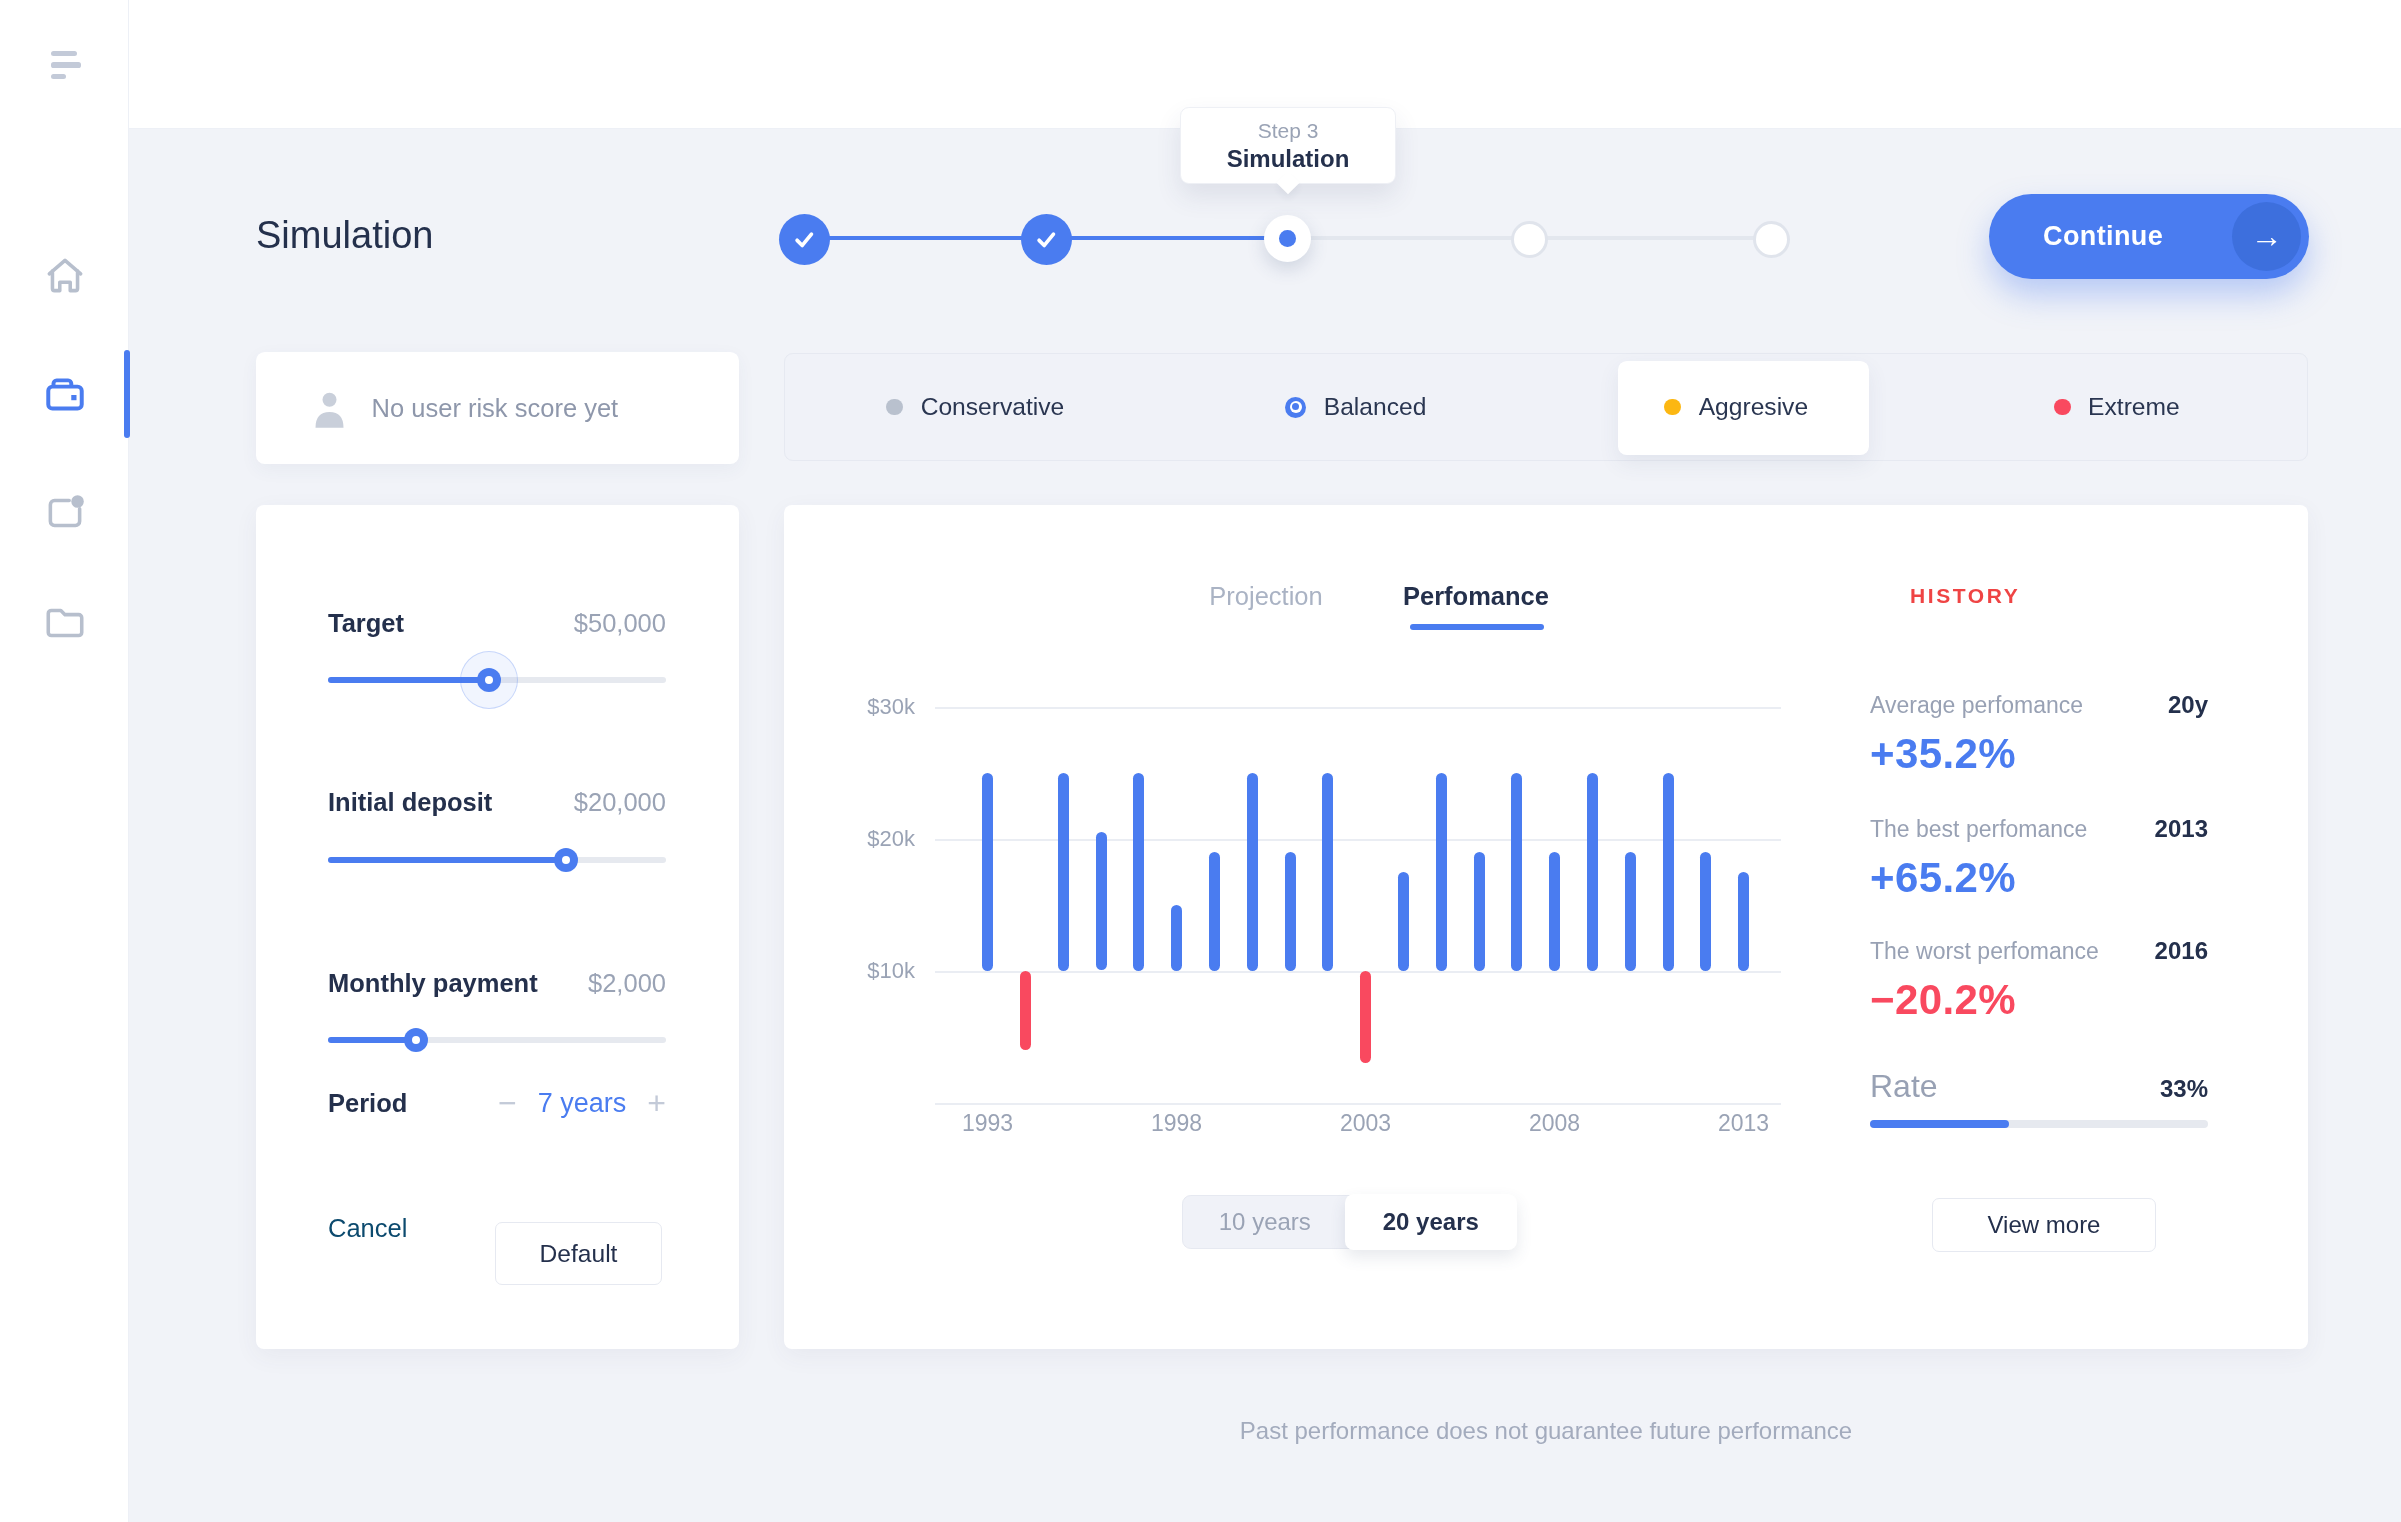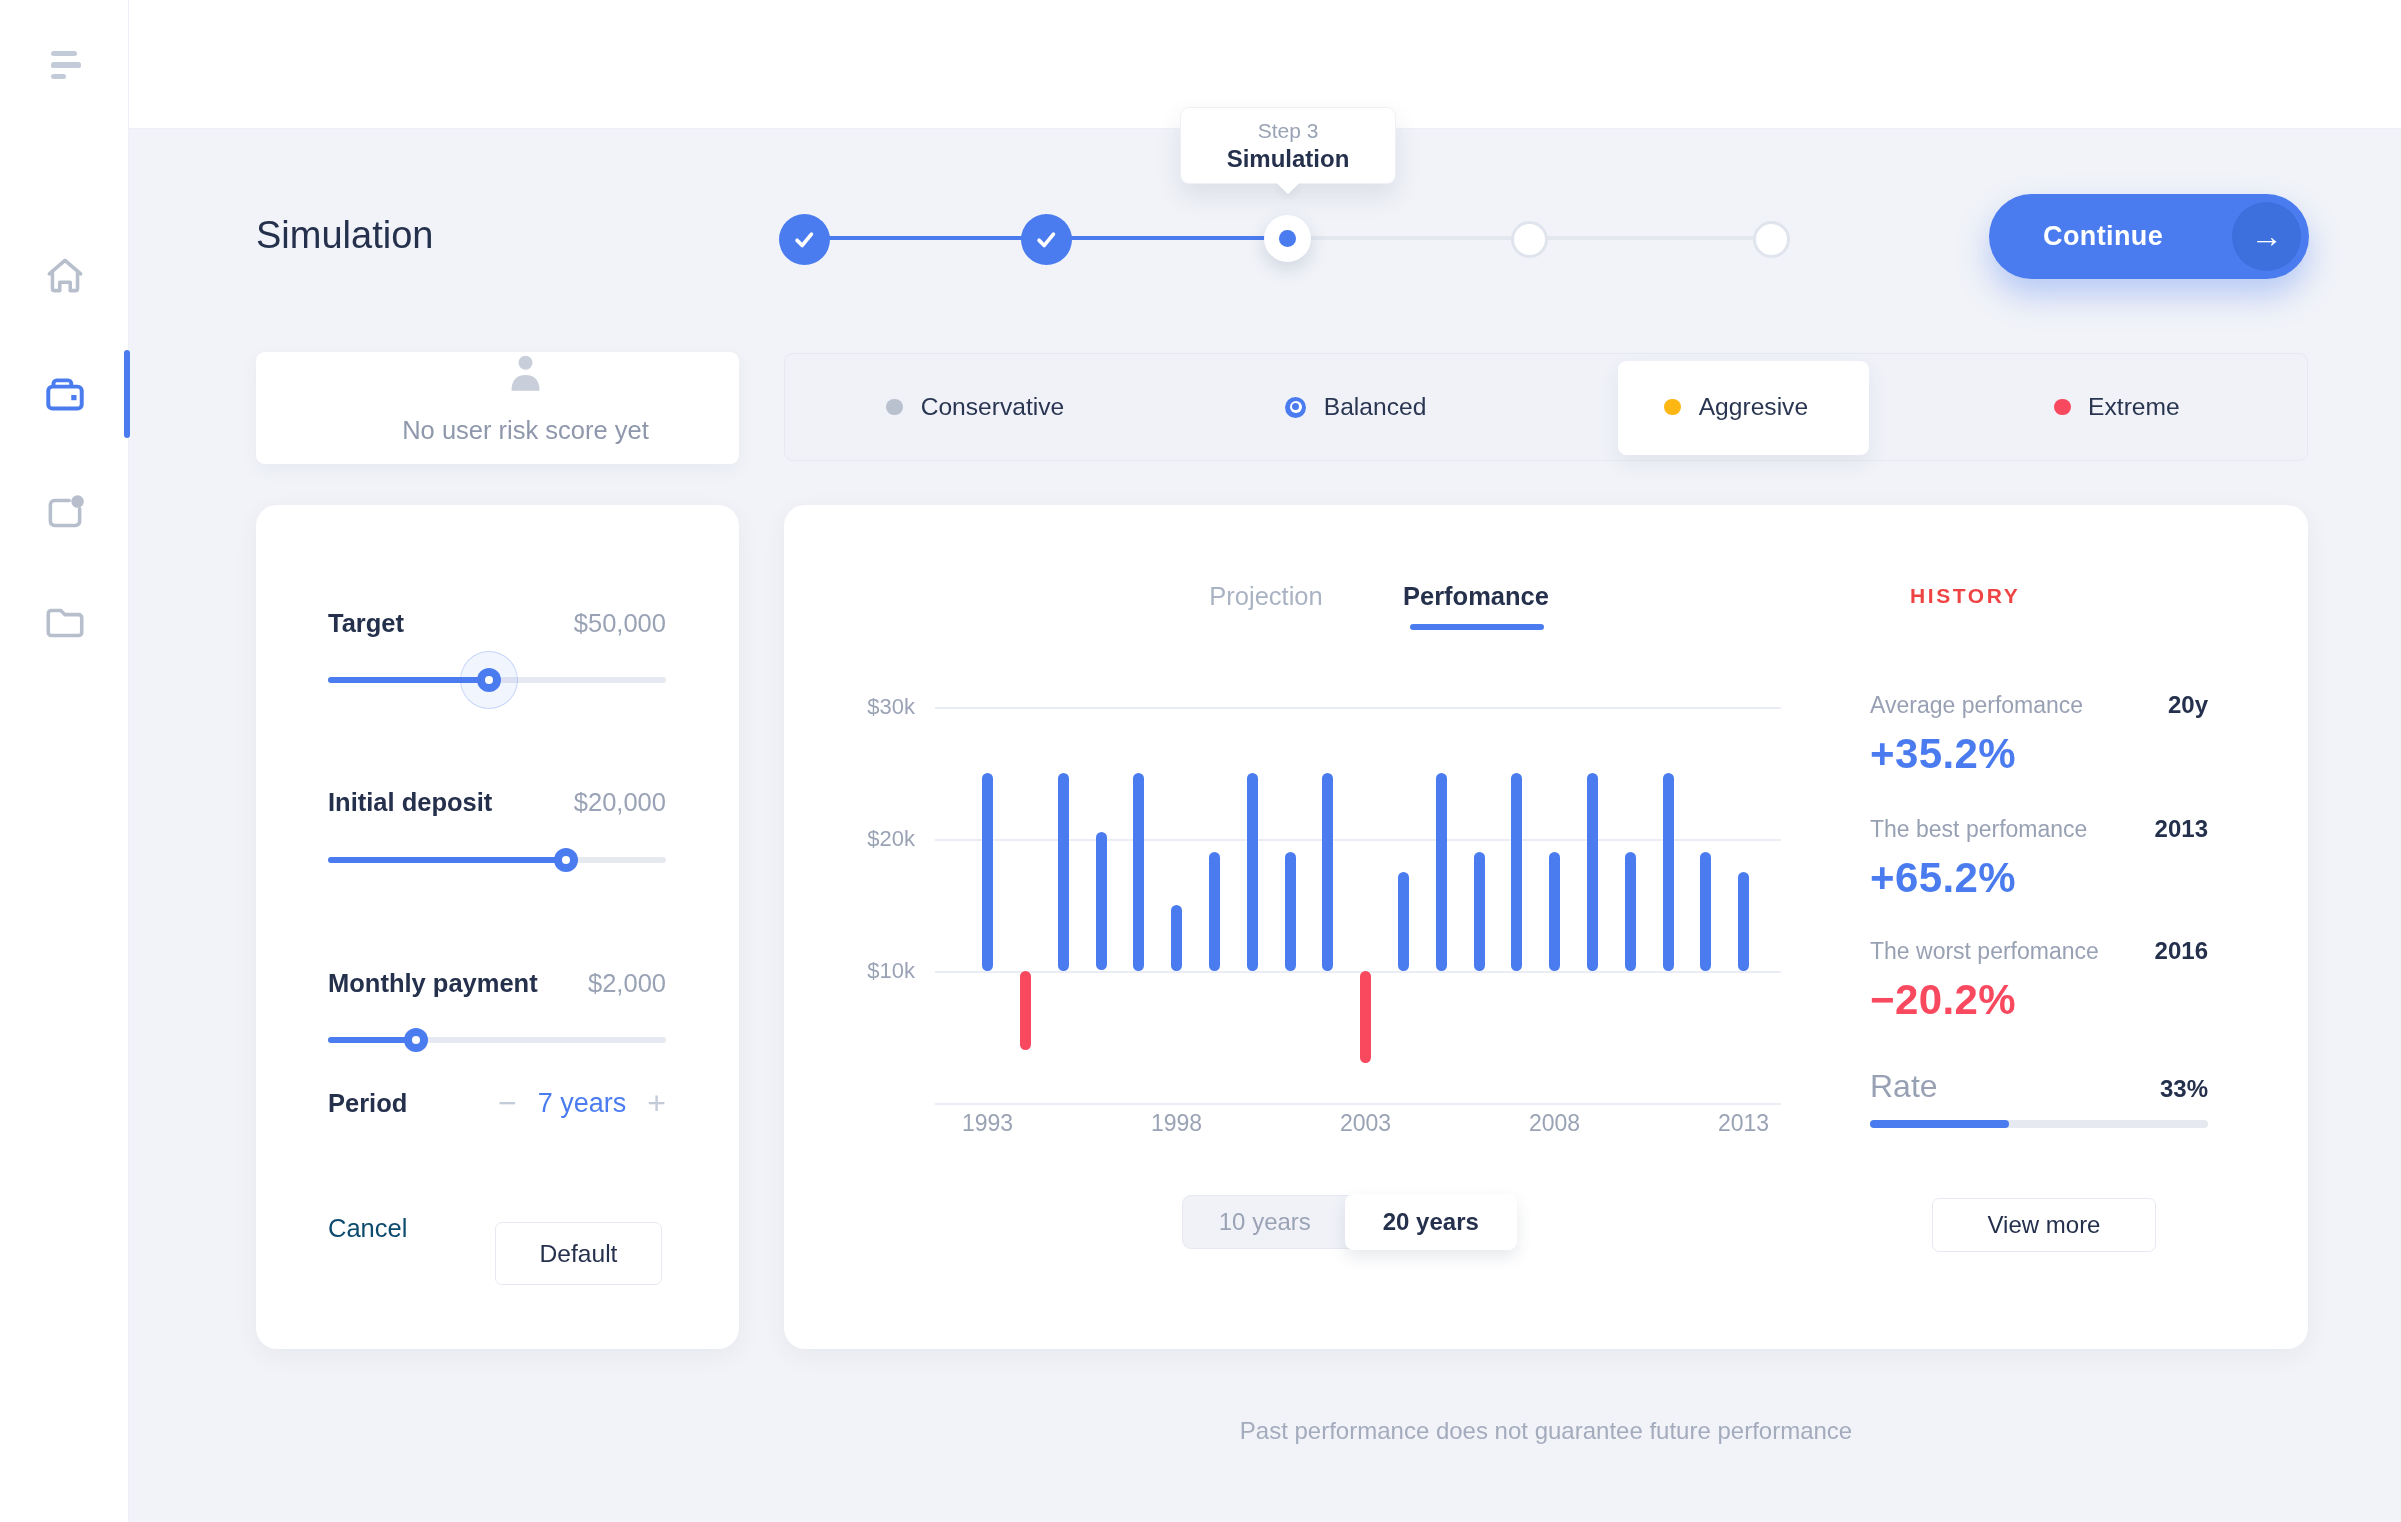--- a/index.html
+++ b/index.html
@@ -45,33 +45,33 @@
   .tooltip { position:absolute; left:1180px; top:107px; width:216px; height:77px; background:#fff; border:0.9px solid #eef0f5; border-radius:8.8px; box-shadow:0 12.3px 26px rgba(45,60,95,.10); text-align:center; padding-top:10.5px; z-index:6; }
   .tooltip .t1 { font-size:21px; color:#9aa3b5; }
   .tooltip .t2 { font-size:24px; font-weight:bold; color:#24304c; margin-top:2.6px; }
   .tooltip .pointer { position:absolute; left:50%; bottom:-8px; width:16px; height:16px; margin-left:-8px; background:#fff; transform:rotate(45deg); box-shadow:3.5px 3.5px 7px rgba(45,60,95,.06); }
 
   .continue-btn { position:absolute; left:1989px; top:194px; width:320px; height:85px; border-radius:43px; background:#4a7cf0; box-shadow:0 16px 32px rgba(74,124,240,.35); cursor:pointer; display:flex; align-items:center; }
   .continue-btn .label { color:#fff; font-size:27px; font-weight:bold; margin-left:54px; letter-spacing:0.4px; }
   .continue-btn .arrow-circle { position:absolute; right:8px; top:8px; width:69px; height:69px; border-radius:50%; background:#3d6fdd; color:#fff; font-size:32px; display:flex; align-items:center; justify-content:center; }
 
   
-  .risk-card { position:absolute; left:256px; top:352px; width:483px; height:112px; background:#fff; border-radius:8.8px; box-shadow:0 5.3px 17.6px rgba(60,75,110,.05); display:flex; align-items:center; padding-left:56px; gap:24.6px;flex-direction:column; }
+  .risk-card { position:absolute; left:256px; top:352px; width:483px; height:112px; background:#fff; border-radius:8.8px; box-shadow:0 5.3px 17.6px rgba(60,75,110,.05); display:flex; align-items:center; padding-left:56px; gap:24.6px; }
   .risk-card .txt { font-size:25.5px; color:#8e97ab; }
   .risk-bar { position:absolute; left:784px; top:353px; width:1524px; height:108px; background:#f0f2f8; border:1.8px solid #e6e9f1; border-radius:8.8px; display:flex; }
   .risk-highlight { position:absolute; left:833px; top:7px; width:251px; height:94px; background:#fff; border-radius:8.8px; box-shadow:0 8.8px 21px rgba(60,75,110,.08); }
   .risk-cell { flex:1; display:flex; align-items:center; justify-content:center; gap:17.6px; position:relative; z-index:1; cursor:pointer; }
   .risk-cell .lbl { font-size:24.6px; font-weight:500; color:#2a3651; }
   .dot { width:16.7px; height:16.7px; border-radius:50%; }
   .dot.radio { width:21px; height:21px; display:flex; align-items:center; justify-content:center; }
   .dot.radio b { width:12.3px; height:12.3px; border-radius:50%; background:#fff; display:flex; align-items:center; justify-content:center; }
   .dot.radio b i { width:7px; height:7px; border-radius:50%; background:#4a7cf0; }
 
   
-  .panel { position:absolute; background:#fff; border-radius:21px; box-shadow:0 7px 24.6px rgba(60,75,110,.06); }
+  .panel { position:absolute; background:#fff; border-radius:8px; box-shadow:0 7px 24.6px rgba(60,75,110,.06); }
   .left-panel { left:256px; top:505px; width:483px; height:844px;padding-left:48px; }
   .chart-panel { left:784px; top:505px; width:1524px; height:844px; }
 
   
   .s-row { position:absolute; left:72px; width:338px; display:flex; justify-content:space-between; align-items:baseline; }
   .s-row .lab { font-size:25.5px; font-weight:bold; color:#24304c; }
   .s-row .val { font-size:25.5px; color:#9aa3b5; }
   .s-track { position:absolute; left:72px; width:338px; height:6.2px; border-radius:3.5px; background:#e6e9ef; cursor:pointer; }
   .s-fill { position:absolute; left:0; top:0; height:6.2px; border-radius:3.5px; background:#4a7cf0; }
   .s-thumb { position:absolute; top:-8.8px; width:24px; height:24px; border-radius:50%; background:#4a7cf0; display:flex; align-items:center; justify-content:center; cursor:pointer; }

